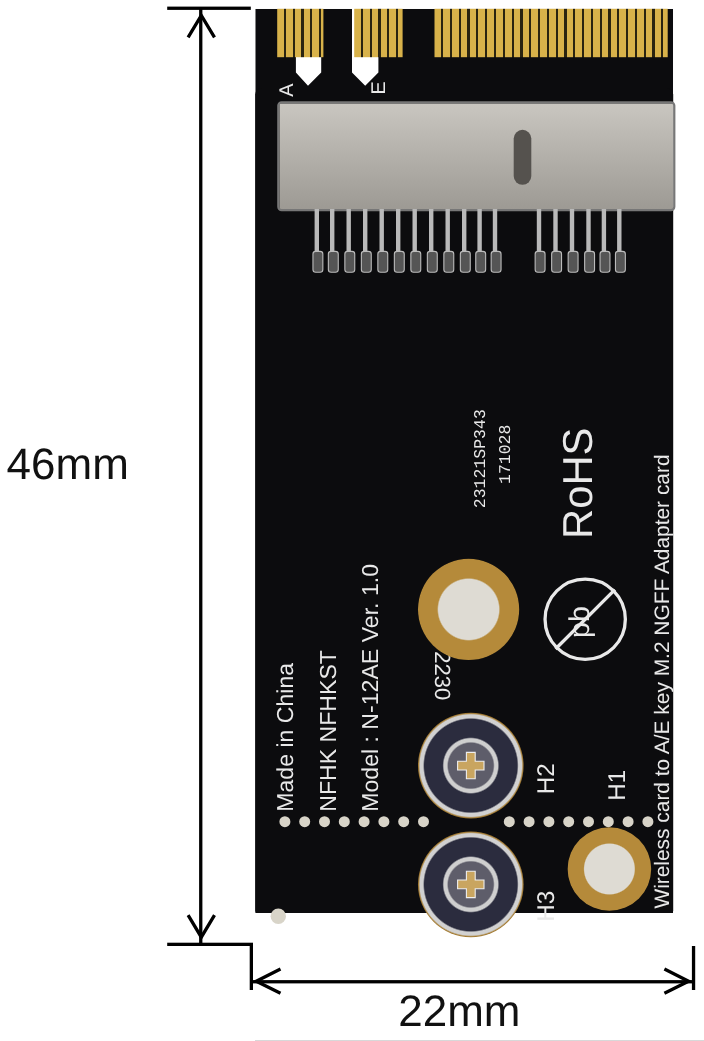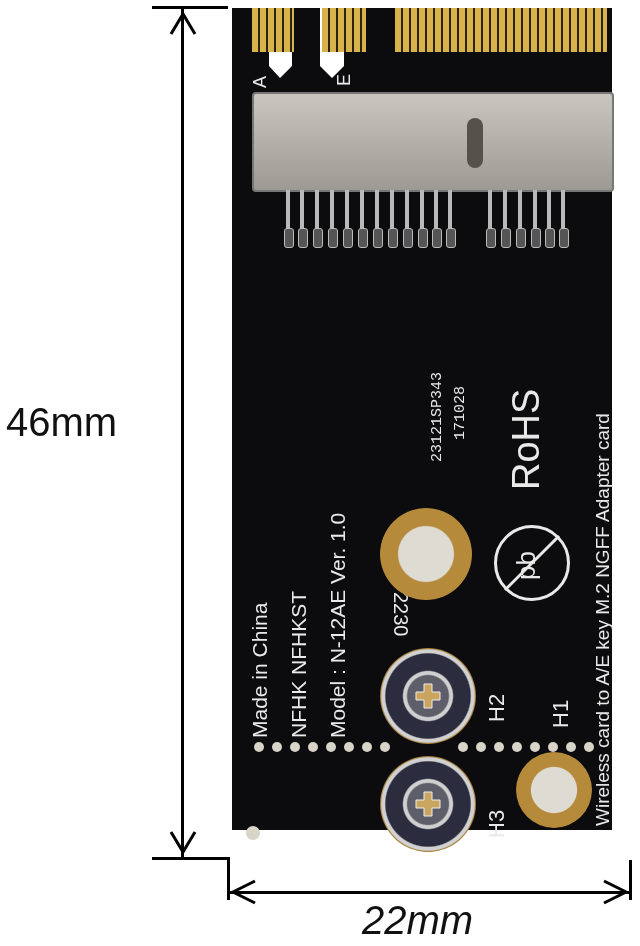--- a/index.html
+++ b/index.html
@@ -37,21 +37,21 @@
 
 <div class="line" style="left:227px;top:858px;width:3px;height:42px;"></div>
 <div class="line" style="left:629px;top:860px;width:3px;height:40px;"></div>
 <div class="line" style="left:229px;top:891px;width:401px;height:3px;"></div>
 <svg class="abs" style="left:229px;top:878px;" width="30" height="30">
     <polyline points="26,3 4,14 26,25" fill="none" stroke="#000" stroke-width="3"></polyline>
   </svg>
 <svg class="abs" style="left:600px;top:878px;" width="30" height="30">
     <polyline points="4,3 26,14 4,25" fill="none" stroke="#000" stroke-width="3"></polyline>
   </svg>
-<div class="dim-label" style="left:362px;top:898px;font-style:italic;">22mm</div>
+<div class="dim-label" style="left:362px;top:898px;">22mm</div>
 
 <div class="pcb"></div>
 <div class="pcb-body"></div>
 
 <div class="finger-group" style="left:252px;width:42px;"></div>
 <div class="finger-group" style="left:322px;width:44px;"></div>
 <div class="finger-group" style="left:395px;width:212px;"></div>
 
 <div class="silk" style="left:250px;top:88px;font-size:18px;">A</div>
 <div class="silk" style="left:334px;top:86px;font-size:18px;">E</div>

